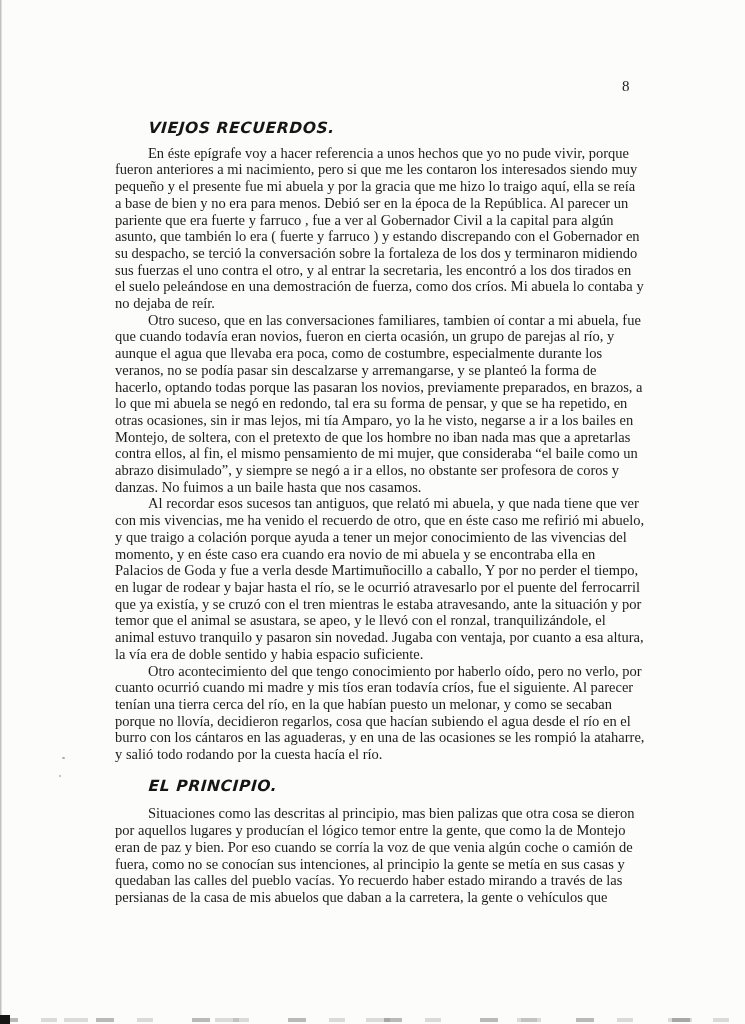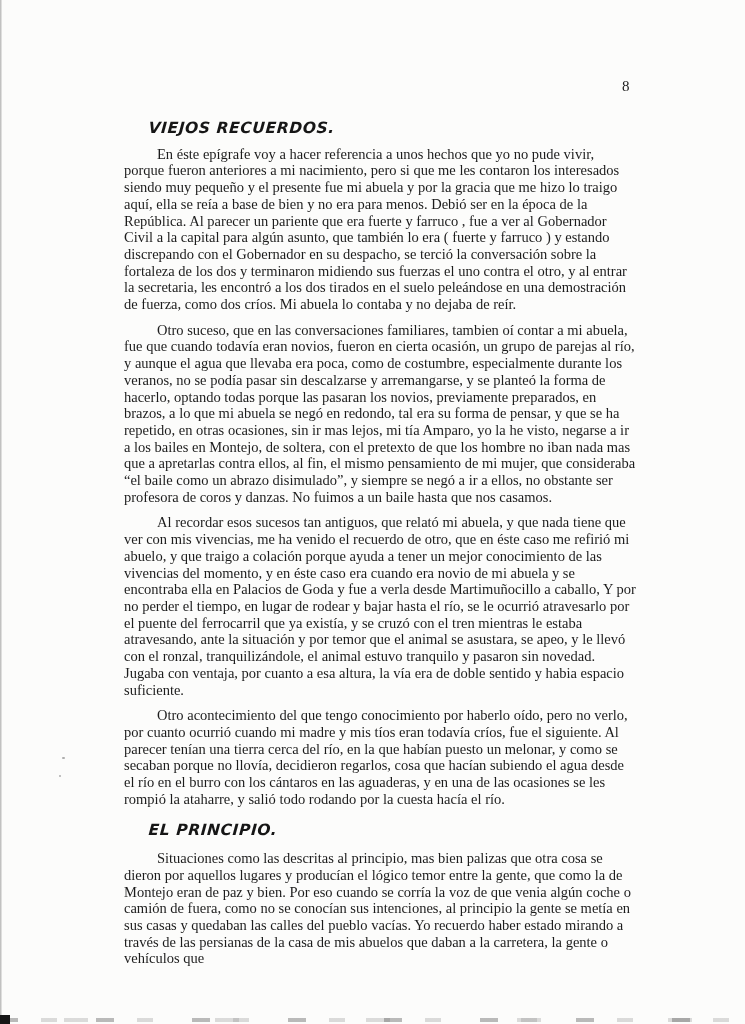--- a/index.html
+++ b/index.html
@@ -48,21 +48,21 @@
     margin: 0 0 8px 33px;
     transform: skewX(-4deg);
     transform-origin: left bottom;
     color: #161616;
   }
   .heading.second {
     margin-top: 15px;
     margin-bottom: 11px;
   }
   .content p {
-    margin: 9px;
+    margin: 0;
     text-indent: 33px;
   }
   
   .speck {
     position: absolute;
     width: 3px; height: 2px;
     background: rgba(110,110,110,.55);
     border-radius: 1px;
   }
   .speck.s1 { left: 62px; top: 757px; }

